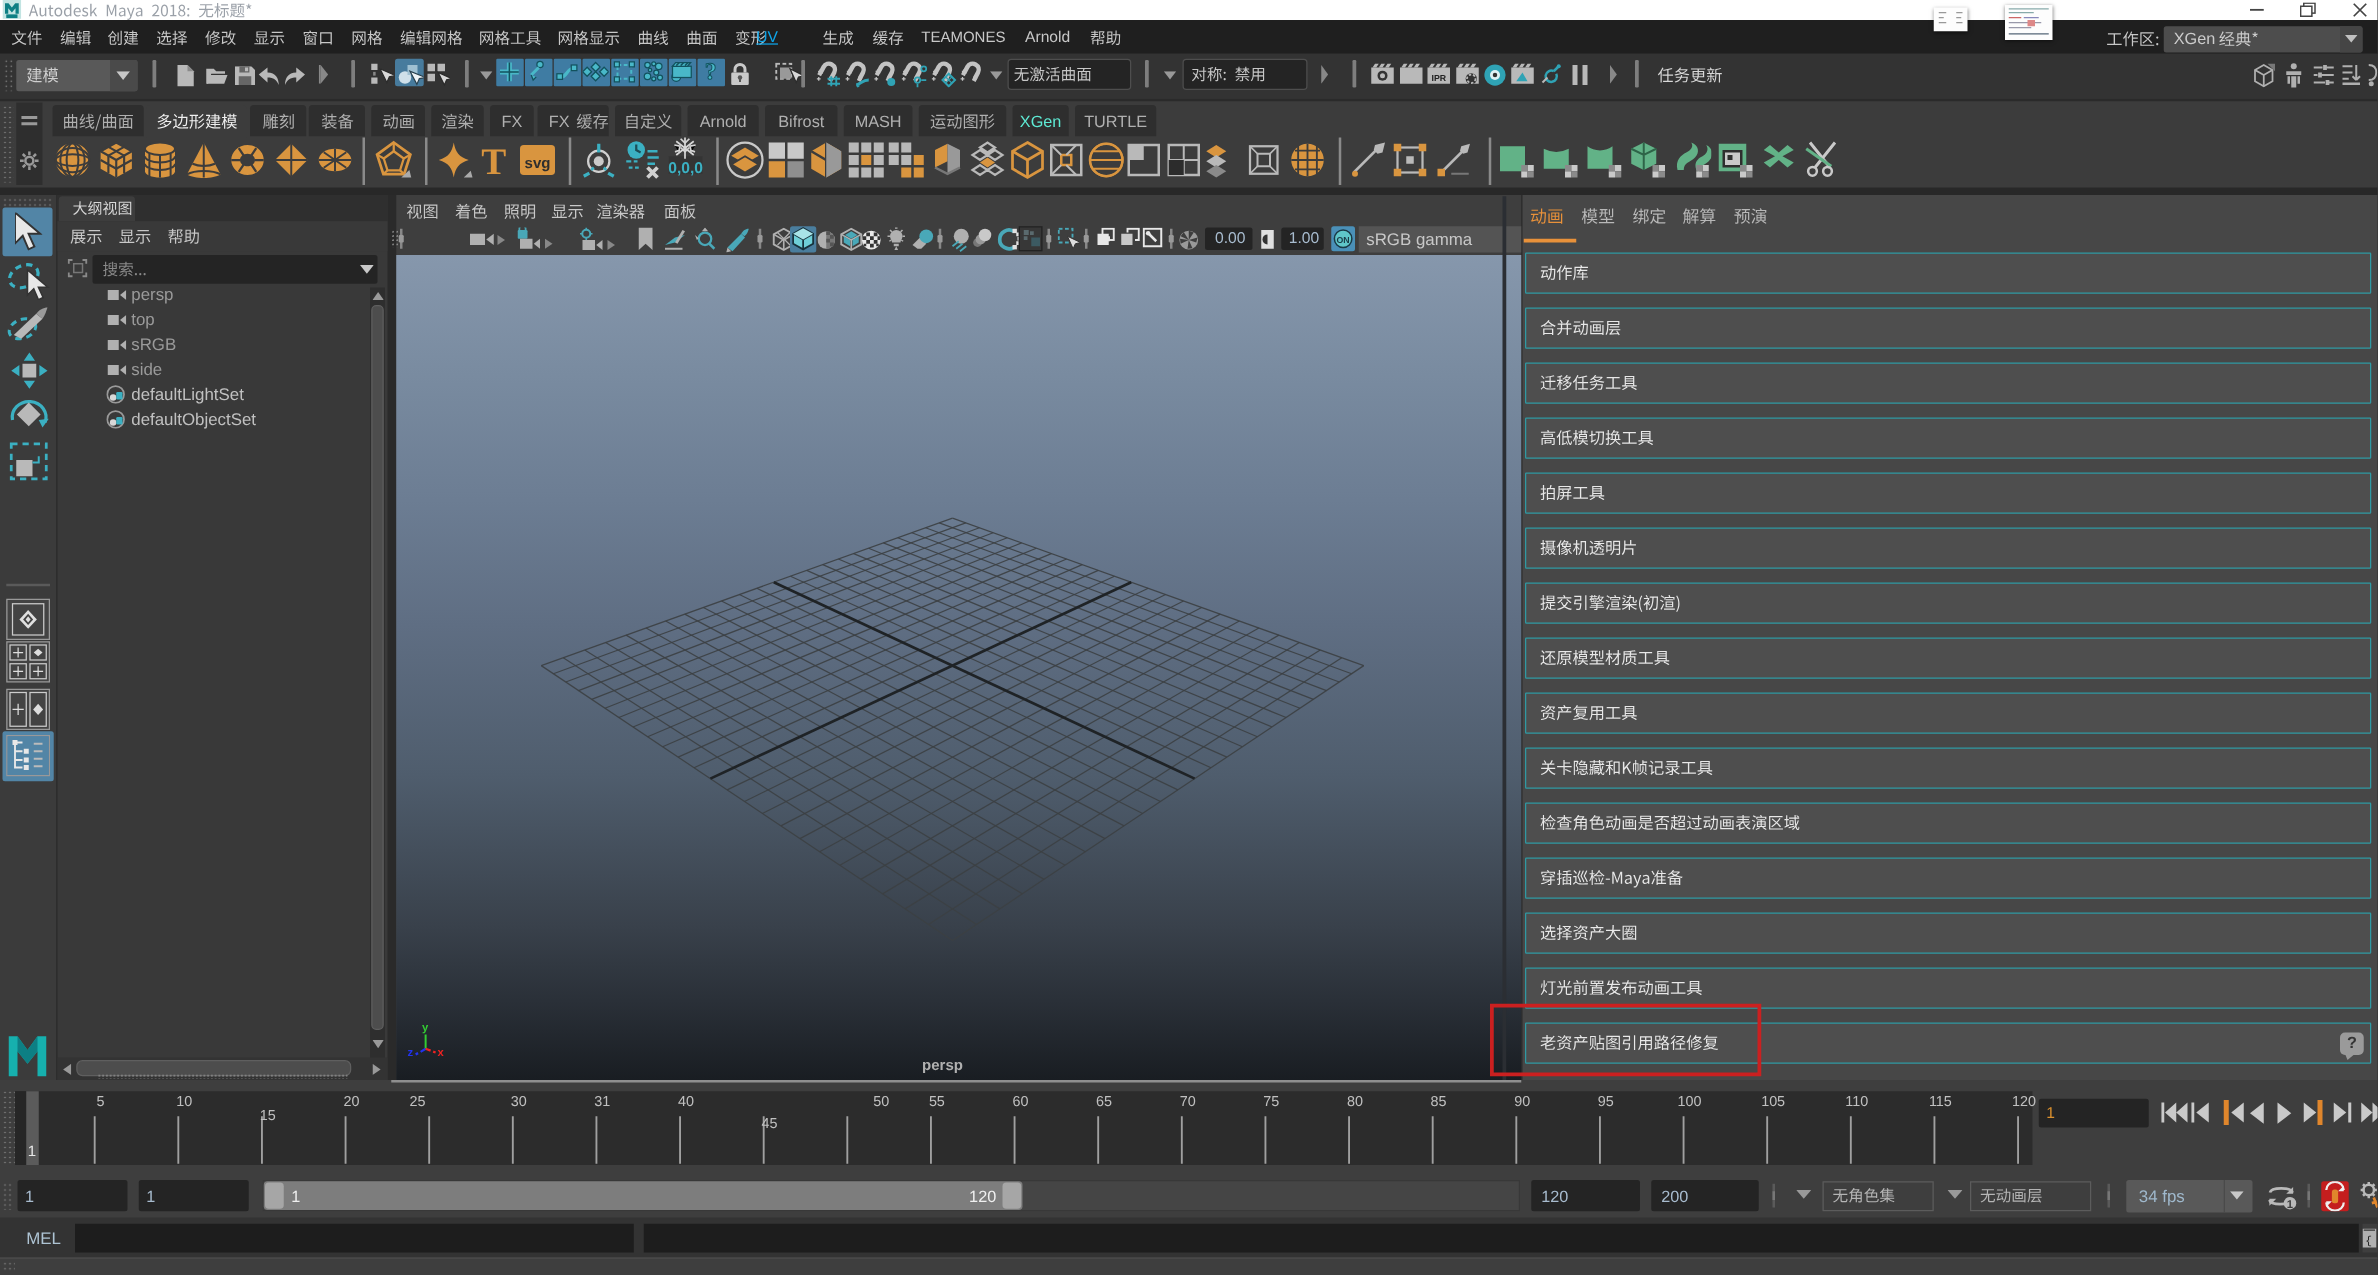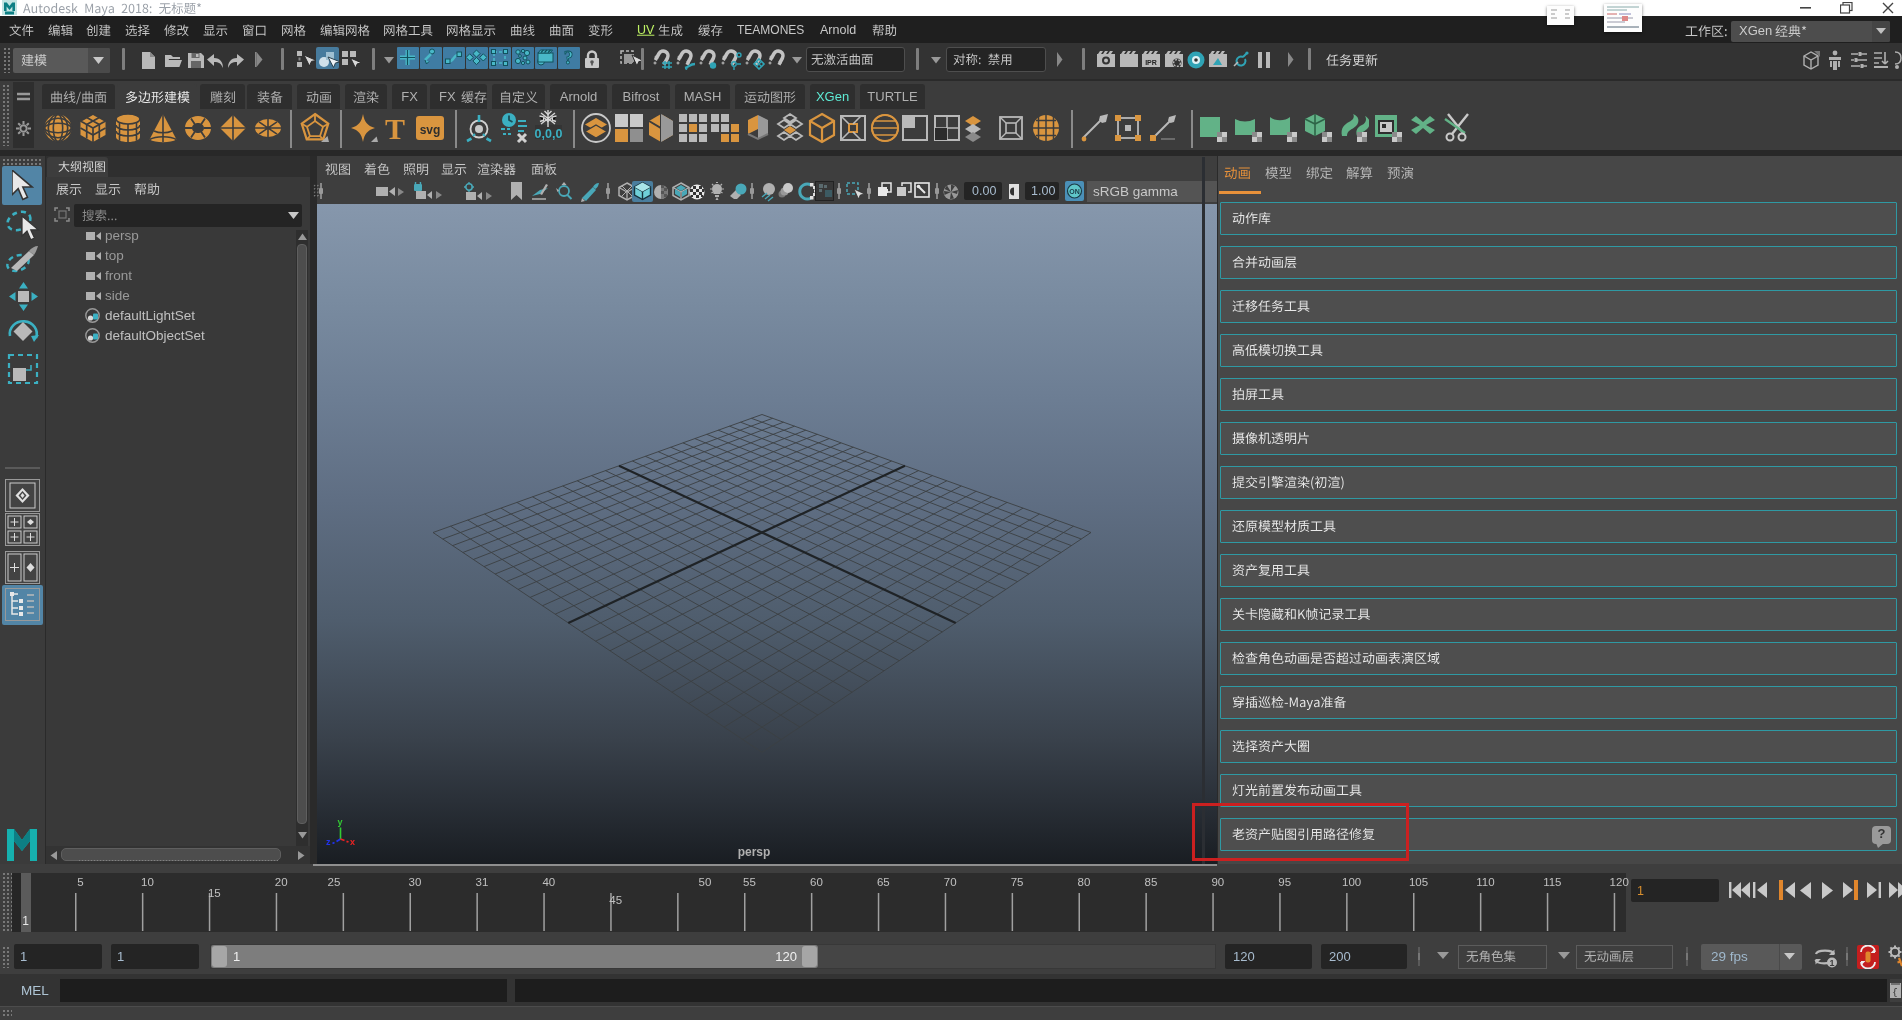--- a/index.html
+++ b/index.html
@@ -149,21 +149,21 @@
       <use href="#g45" x="0"></use>
       <use href="#g46" x="1000"></use>
     </g>
   </svg>
 <svg class="t" style="left:872.0px;top:34.5px" width="1" height="1">
     <g fill="#c8c8c8" transform="scale(0.012500,-0.012500)">
       <use href="#g47" x="0"></use>
       <use href="#g48" x="1000"></use>
     </g>
   </svg>
-<span class="s" style="left:637px;top:30px;font:normal 12.5px 'Liberation Sans';color:#bef264;transform:translate(0,-52%);text-decoration:underline;">UV</span>
+<span class="s" style="left:605px;top:30px;font:normal 12.5px 'Liberation Sans';color:#0ea5e9;transform:translate(0,-52%);text-decoration:underline;">UV</span>
 <span class="s" style="left:737px;top:30px;font:normal 12px 'Liberation Sans';color:#c8c8c8;transform:translate(0,-52%);">TEAMONES</span>
 <span class="s" style="left:820px;top:30px;font:normal 12.5px 'Liberation Sans';color:#c8c8c8;transform:translate(0,-52%);">Arnold</span>
 <div class="a" style="left:1547px;top:6px;width:27px;height:19px;background:#fdfdfd;box-shadow:0 1px 3px rgba(0,0,0,.5);z-index:50"><svg width="27" height="19">
       <g stroke="#999" stroke-width="1">
         <path d="M4 4h6M4 8h4M4 12h6M18 4h5M18 8h4M18 12h5"></path>
       </g>
     </svg></div>
 <div class="a" style="left:1604px;top:4px;width:38px;height:28px;background:#fdfdfd;box-shadow:0 1px 3px rgba(0,0,0,.5);z-index:50"><svg width="38" height="28">
       <g stroke-width="1">
         <path d="M3 3h32M3 6h20" stroke="#8aa"></path>
@@ -1000,21 +1000,21 @@
 <span class="s" style="left:105px;top:236px;font:normal 13.5px 'Liberation Sans';color:#9a9a9a;transform:translate(0,-52%);">persp</span>
 <svg class="a" style="left:86px;top:249px" width="15" height="14">
     <rect x="0" y="3" width="9" height="8" fill="#b0b0b0"></rect>
     <path d="M10 7l5-4v8z" fill="#b0b0b0"></path>
   </svg>
 <span class="s" style="left:105px;top:256px;font:normal 13.5px 'Liberation Sans';color:#9a9a9a;transform:translate(0,-52%);">top</span>
 <svg class="a" style="left:86px;top:269px" width="15" height="14">
     <rect x="0" y="3" width="9" height="8" fill="#b0b0b0"></rect>
     <path d="M10 7l5-4v8z" fill="#b0b0b0"></path>
   </svg>
-<span class="s" style="left:105px;top:276px;font:normal 13.5px 'Liberation Sans';color:#9a9a9a;transform:translate(0,-52%);">front</span>
+<span class="s" style="left:105px;top:276px;font:normal 13.5px 'Liberation Sans';color:#9a9a9a;transform:translate(0,-52%);">sRGB</span>
 <svg class="a" style="left:86px;top:289px" width="15" height="14">
     <rect x="0" y="3" width="9" height="8" fill="#b0b0b0"></rect>
     <path d="M10 7l5-4v8z" fill="#b0b0b0"></path>
   </svg>
 <span class="s" style="left:105px;top:296px;font:normal 13.5px 'Liberation Sans';color:#9a9a9a;transform:translate(0,-52%);">side</span>
 <svg class="a" style="left:85px;top:308px" width="15" height="15">
     <circle cx="7.5" cy="7.5" r="6.7" fill="none" stroke="#999" stroke-width="1.4"></circle>
     <circle cx="5.5" cy="10" r="2.6" fill="#d8d8d8"></circle>
     <rect x="8" y="5.5" width="5" height="6" rx="1" fill="#3bb0c2"></rect>
   </svg>
@@ -1673,21 +1673,21 @@
     <g fill="#b5b5b5" transform="scale(0.012500,-0.012500)">
       <use href="#g16" x="0"></use>
       <use href="#g71" x="1000"></use>
       <use href="#g72" x="2000"></use>
       <use href="#g102" x="3000"></use>
     </g>
   </svg>
 <div class="a" style="left:1686px;top:947px;width:2px;height:19px;background:#5a5a5a"></div>
 <div class="a" style="left:1686px;top:953px;width:2px;height:7px;background:#777"></div>
 <div class="a" style="left:1701px;top:944px;width:101px;height:26px;background:#595959;border-radius:2px"></div>
-<span class="s" style="left:1711px;top:956.5px;font:normal 13.5px 'Liberation Sans';color:#9fb8cc;transform:translate(0,-52%);">29 fps</span>
+<span class="s" style="left:1711px;top:956.5px;font:normal 13.5px 'Liberation Sans';color:#9fb8cc;transform:translate(0,-52%);">34 fps</span>
 <div class="a" style="left:1779px;top:944px;width:1px;height:26px;background:#4a4a4a"></div>
 <svg class="a" style="left:1784px;top:953px" width="11" height="7">
     <path d="M0 0h11L5.5 6.5z" fill="#c8c8c8"></path>
   </svg>
 <svg class="a" style="left:1812px;top:945px" width="27" height="24">
     <path d="M4 9c1-4.5 17-4.5 18 0m-1 6c-2 4.5-16 4.5-17.5 0" fill="none" stroke="#b9b9b9" stroke-width="2.2"></path>
     <path d="M22.5 4.5V10h-5.5z" fill="#b9b9b9"></path>
     <path d="M3.5 19.5V14H9z" fill="#b9b9b9"></path>
     <circle cx="20" cy="17.5" r="5" fill="#b9b9b9"></circle>
     <text x="20" y="21" font-family="Liberation Sans" font-size="9" font-weight="bold" fill="#3e3e3e" text-anchor="middle">1</text>

